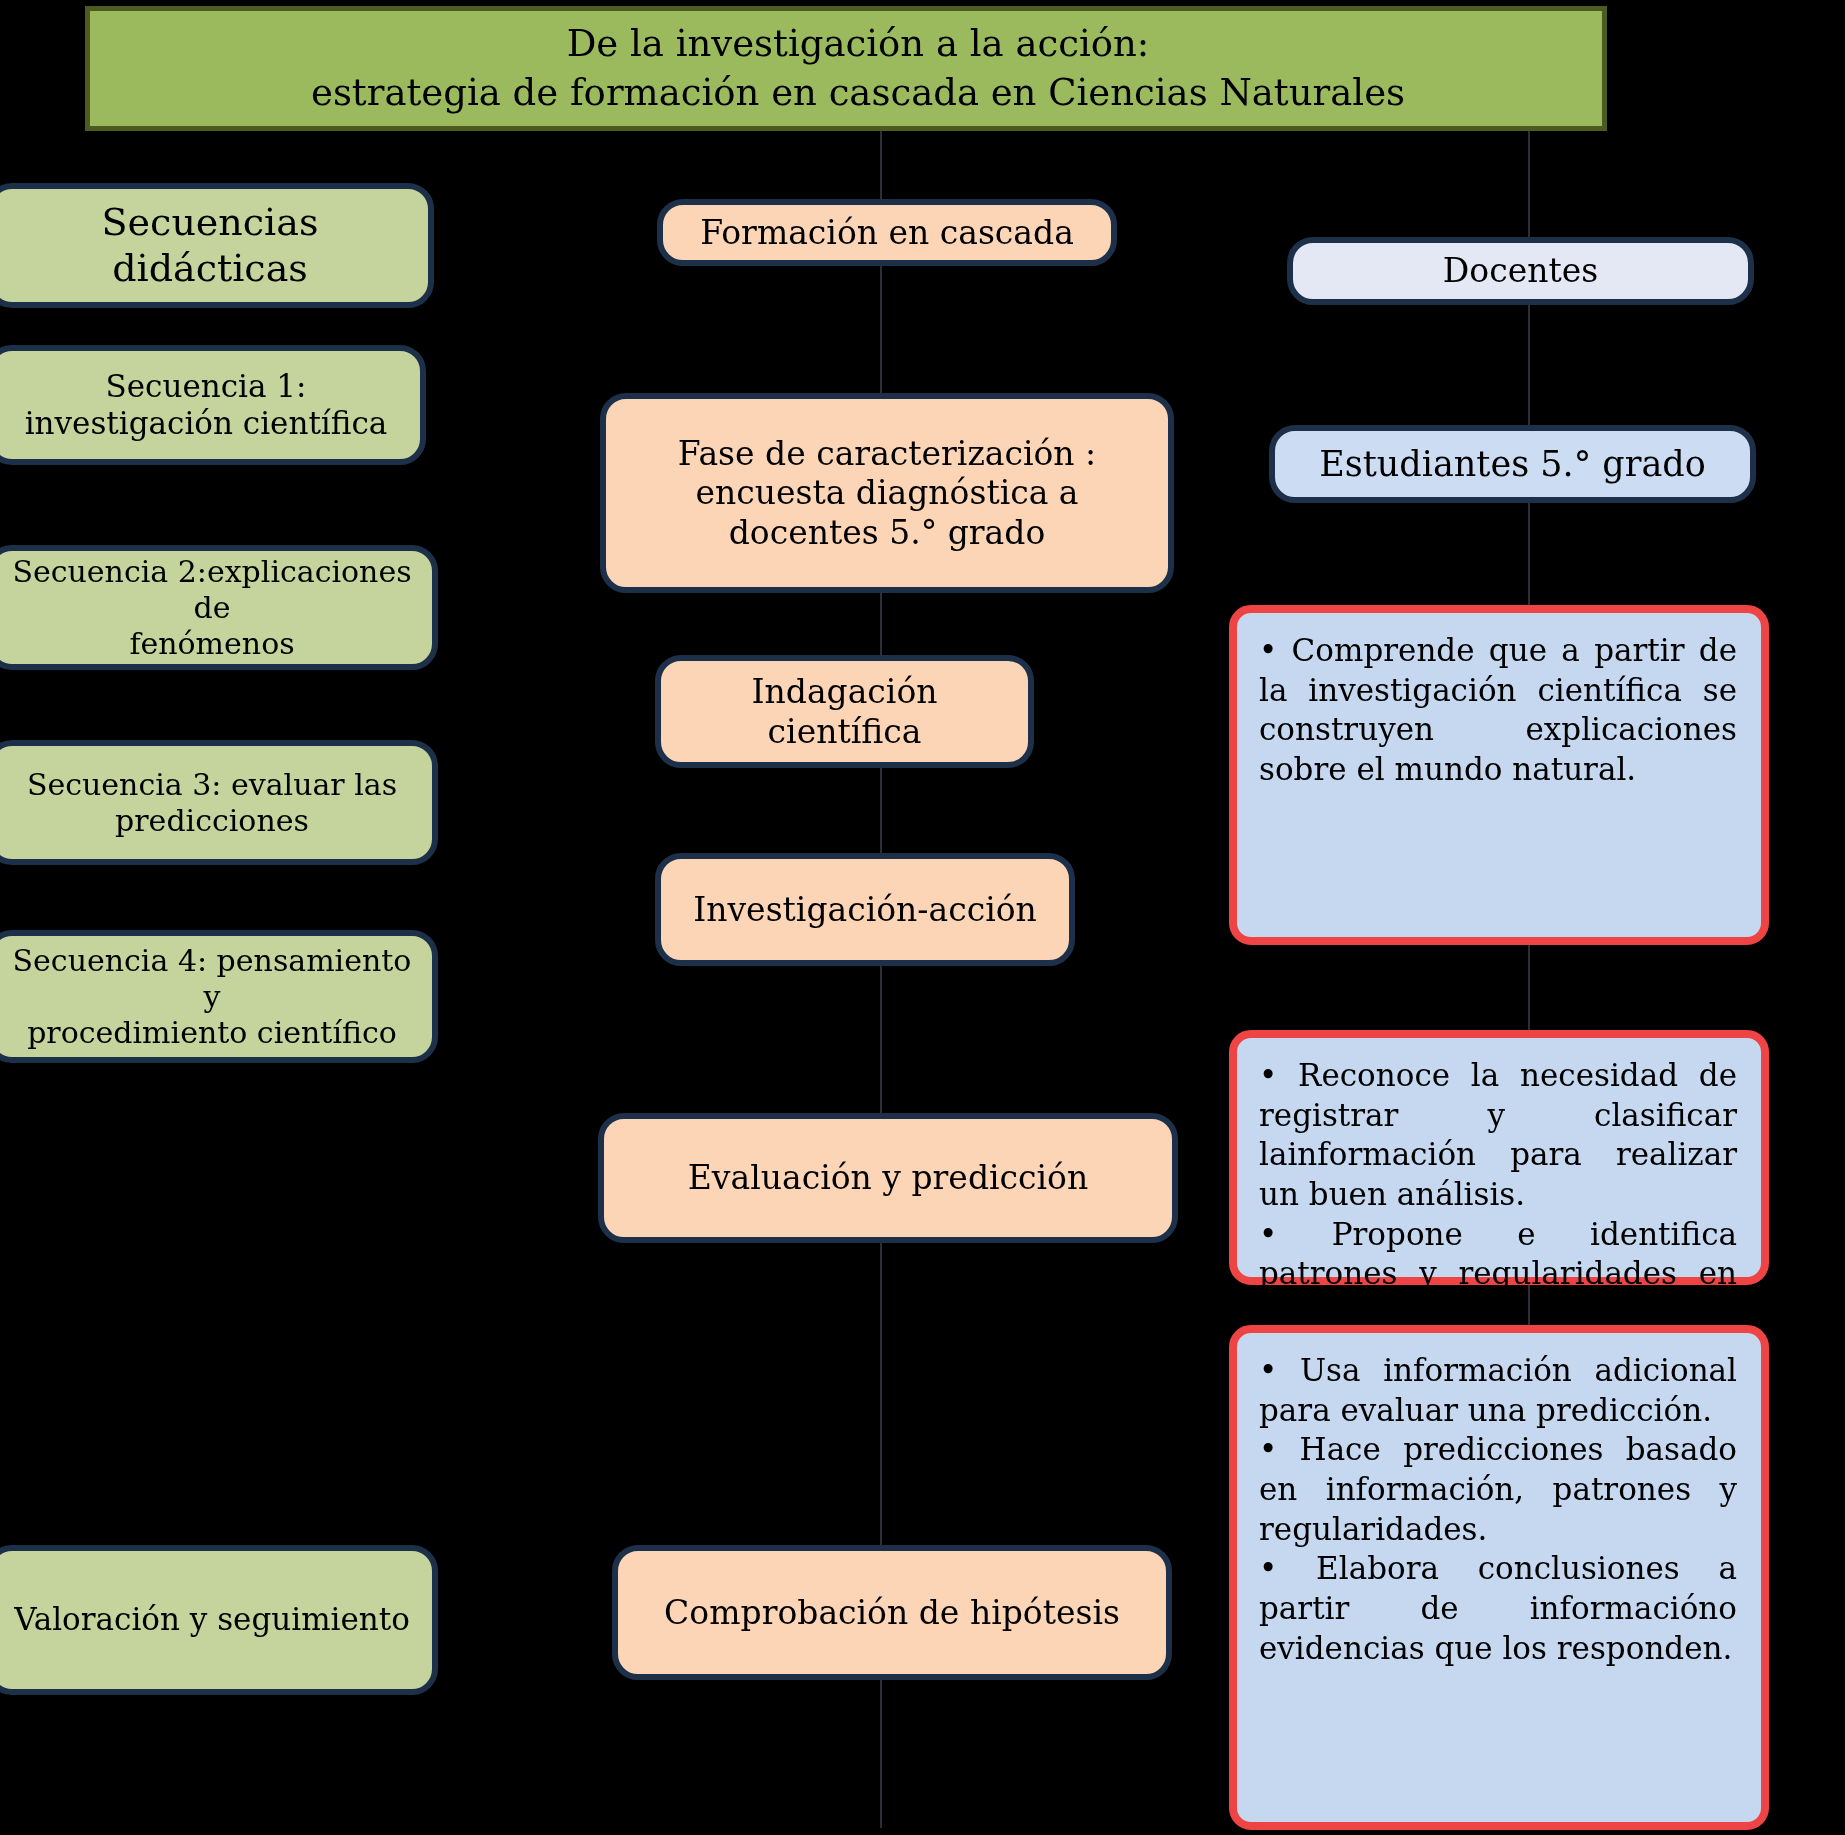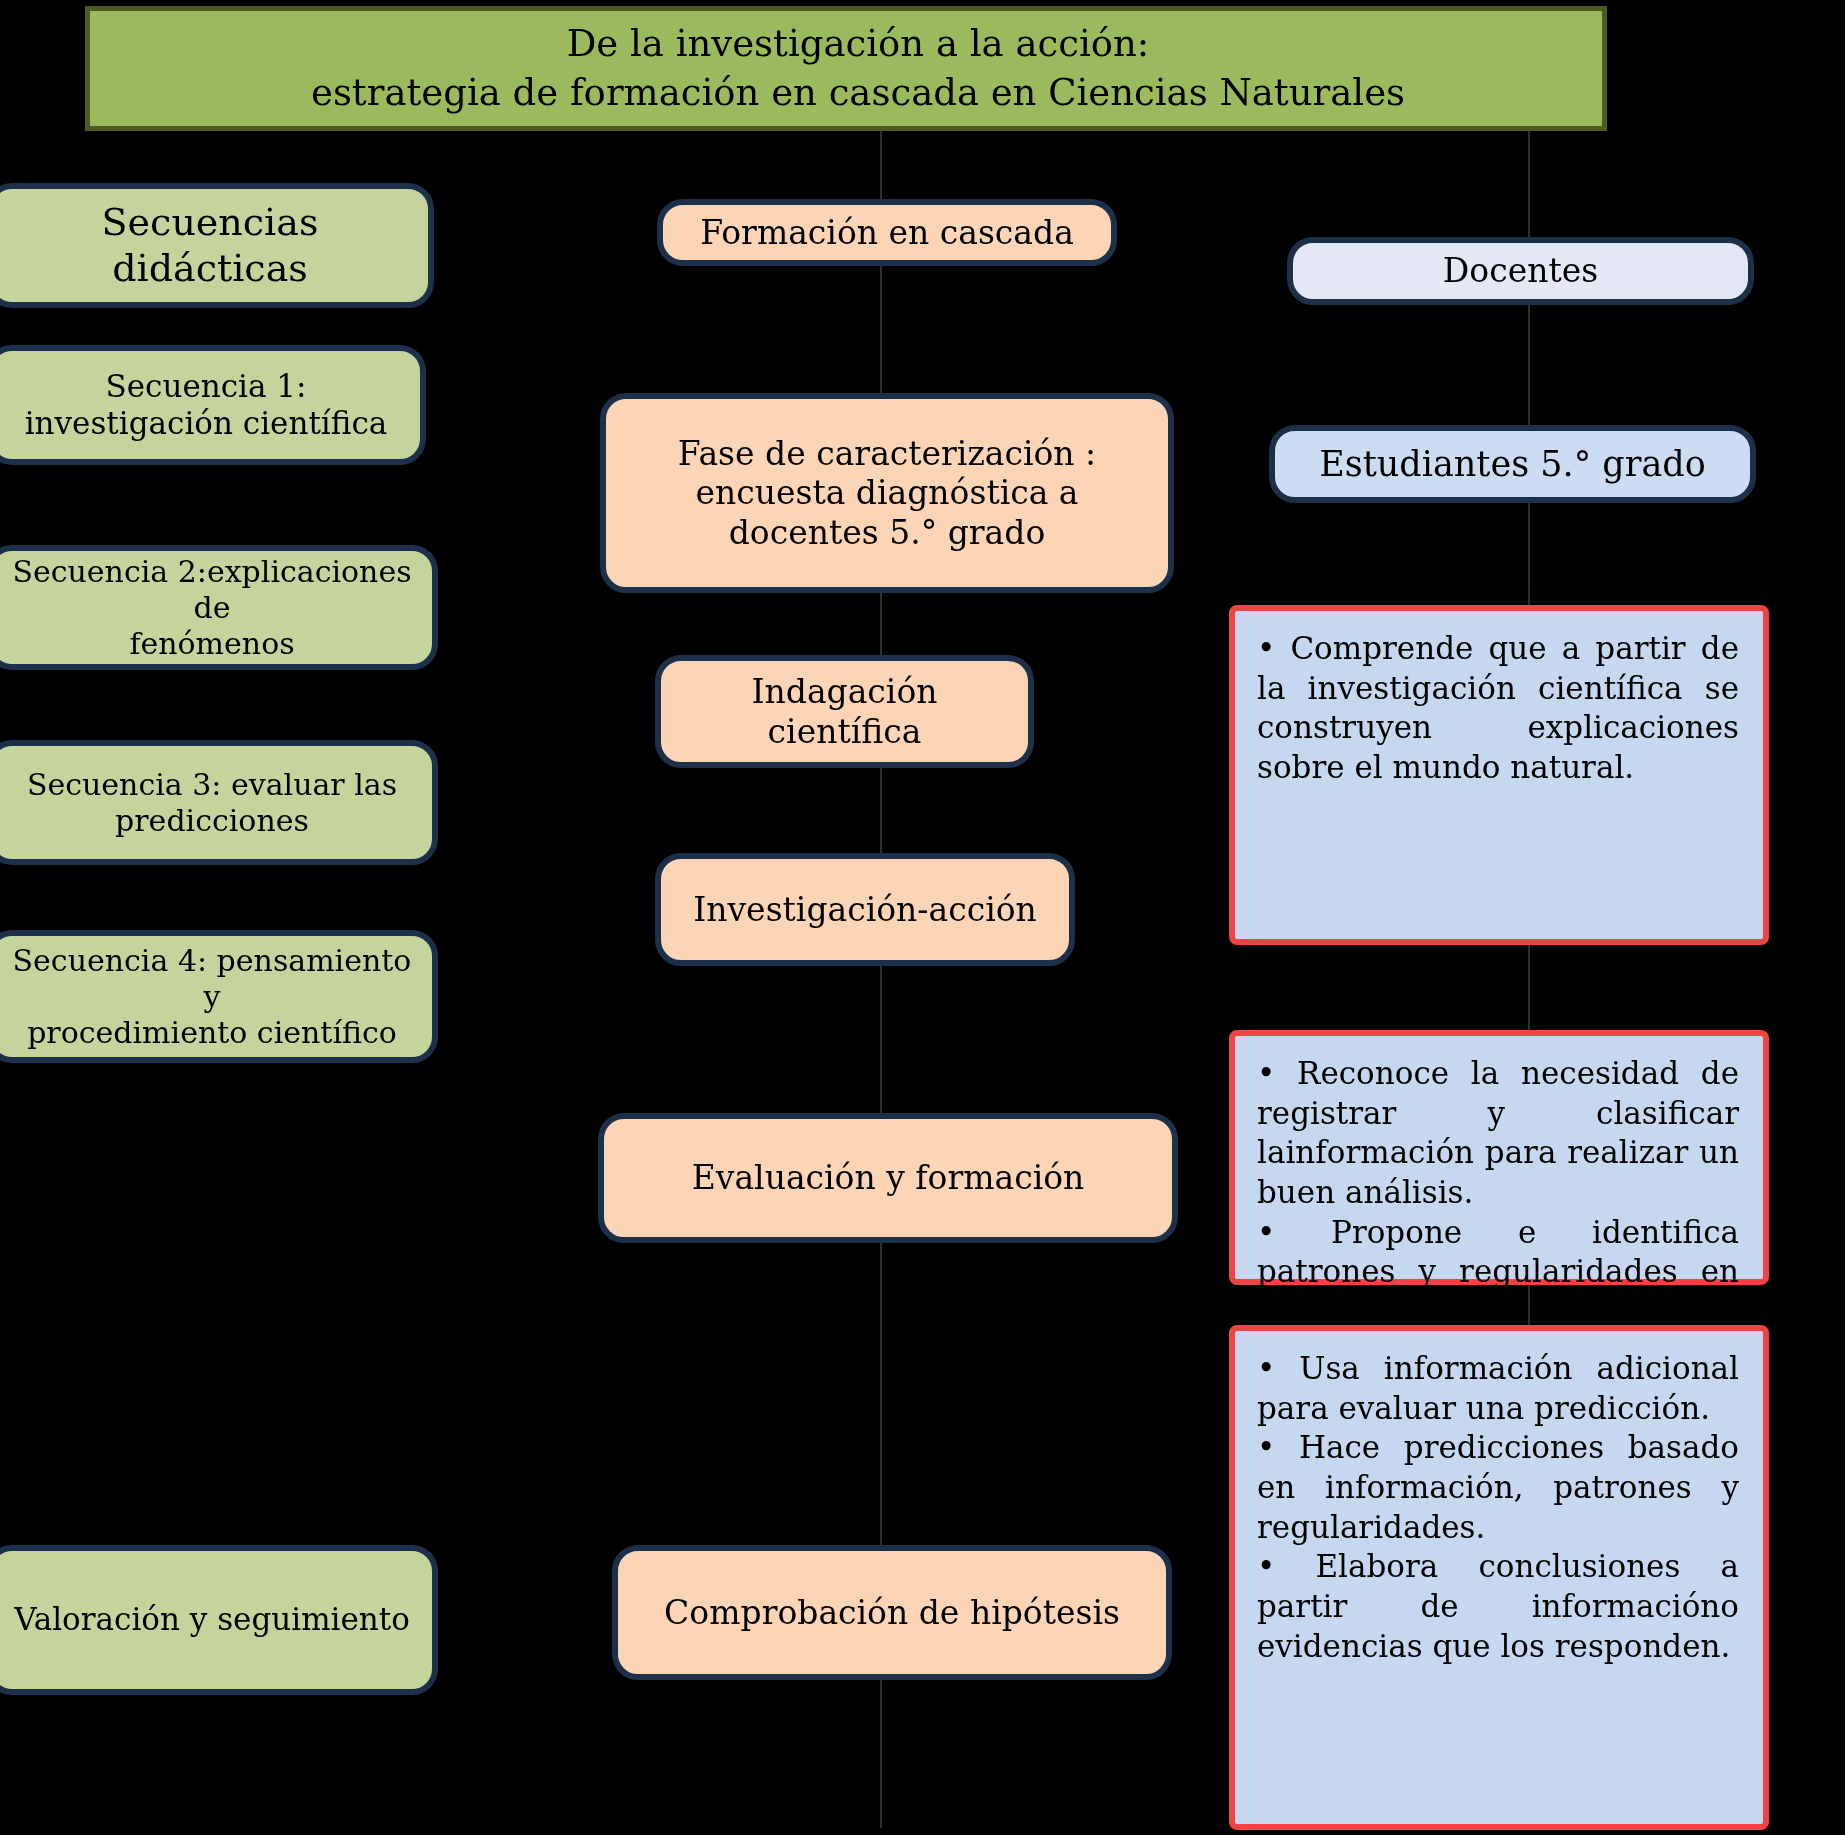--- a/index.html
+++ b/index.html
@@ -67,22 +67,22 @@
   .peach  { background: #fbd5b6; }
   .blue   { background: #ccdcf2; }
   .lav    { background: #e3e8f4; }
 
   .pad { padding: 6px 18px; }
 
   
   .bullets {
     position: absolute;
     box-sizing: border-box;
-    border: 6px solid #ef4444;
-    border-radius: 8px;
+    border: 8px solid #ef4444;
+    border-radius: 22px;
     background: #c5d8ef;
     padding: 18px 24px 18px 22px;
     text-align: justify;
     text-justify: inter-word;
     line-height: 1.28;
   }
   .bullets p {
     margin: 0;
     text-align: justify;
     text-indent: 0;
@@ -156,21 +156,21 @@
 
   <div class="node peach pad" style="left:655px; top:655px; width:379px; height:113px; font-size:33px;">
     <span>Indagación científica</span>
   </div>
 
   <div class="node peach pad" style="left:655px; top:853px; width:420px; height:113px; font-size:33px;">
     <span>Investigación-acción</span>
   </div>
 
   <div class="node peach pad" style="left:598px; top:1113px; width:580px; height:130px; font-size:33px;">
-    <span>Evaluación y formación</span>
+    <span>Evaluación y predicción</span>
   </div>
 
   <div class="node peach pad" style="left:612px; top:1545px; width:560px; height:135px; font-size:33px;">
     <span>Comprobación de hipótesis</span>
   </div>
 
   <div class="node lav pad" style="left:1287px; top:237px; width:467px; height:68px; font-size:33px;">
     <span>Docentes</span>
   </div>
 

